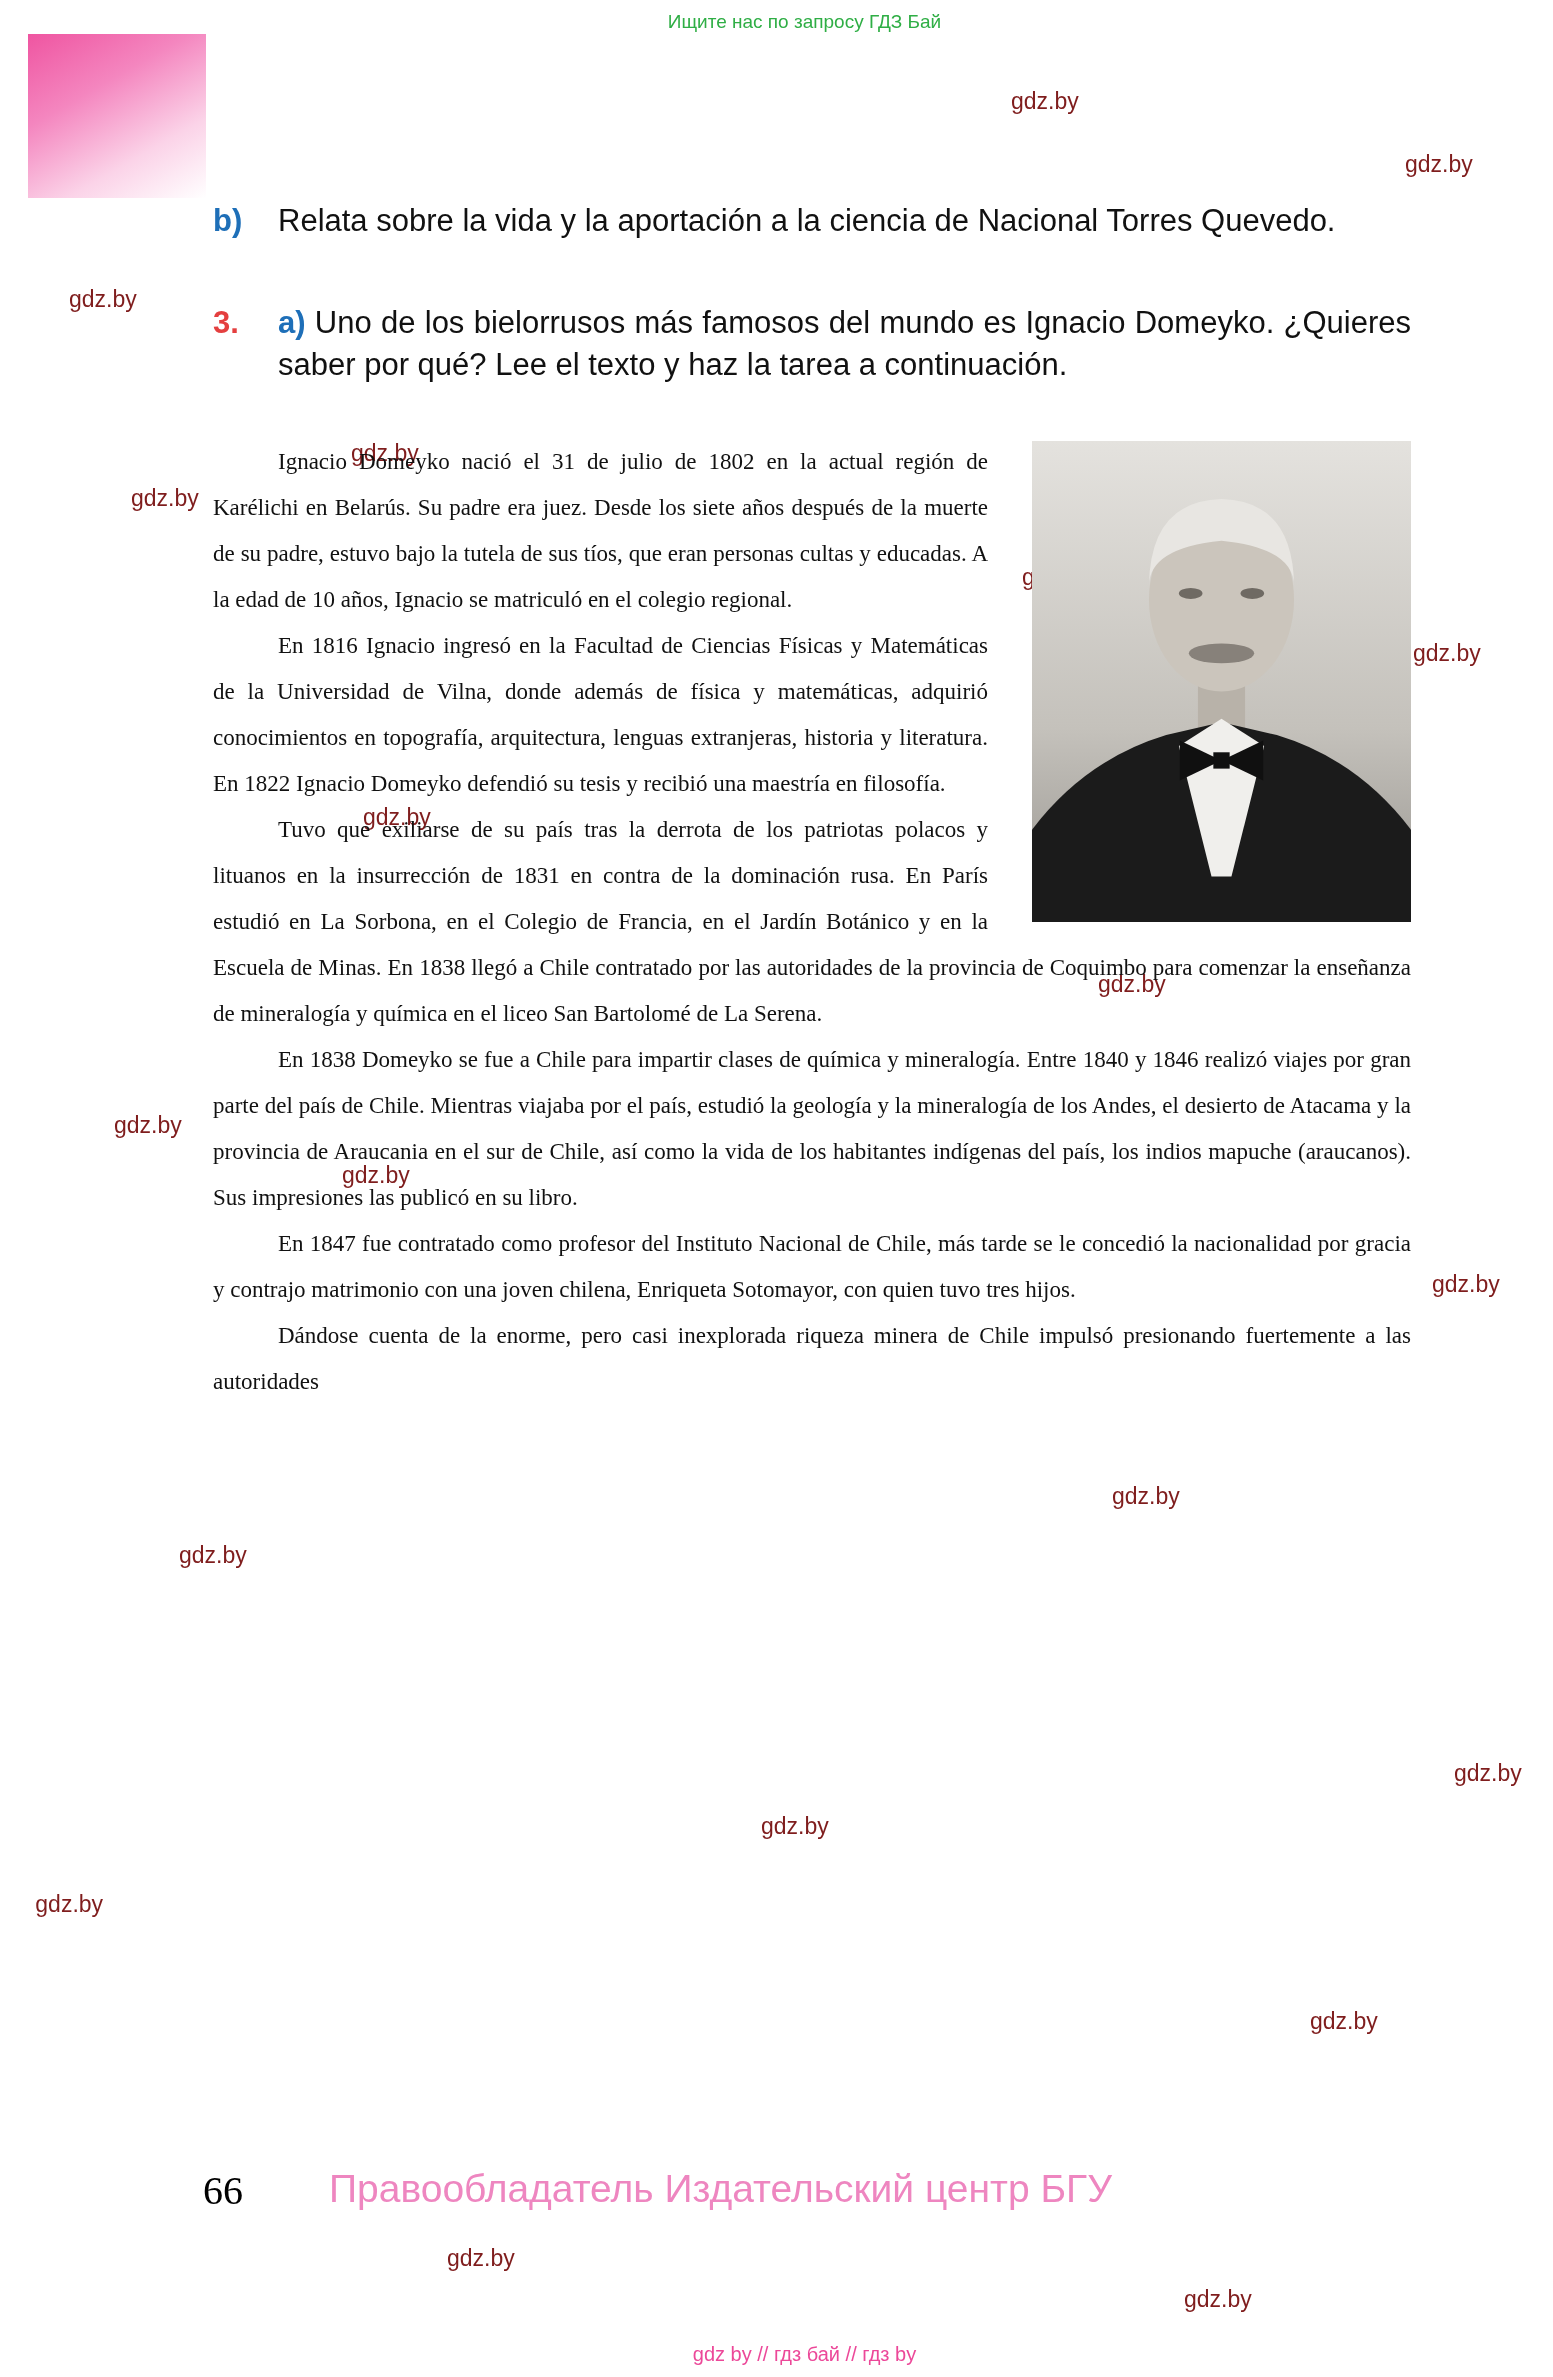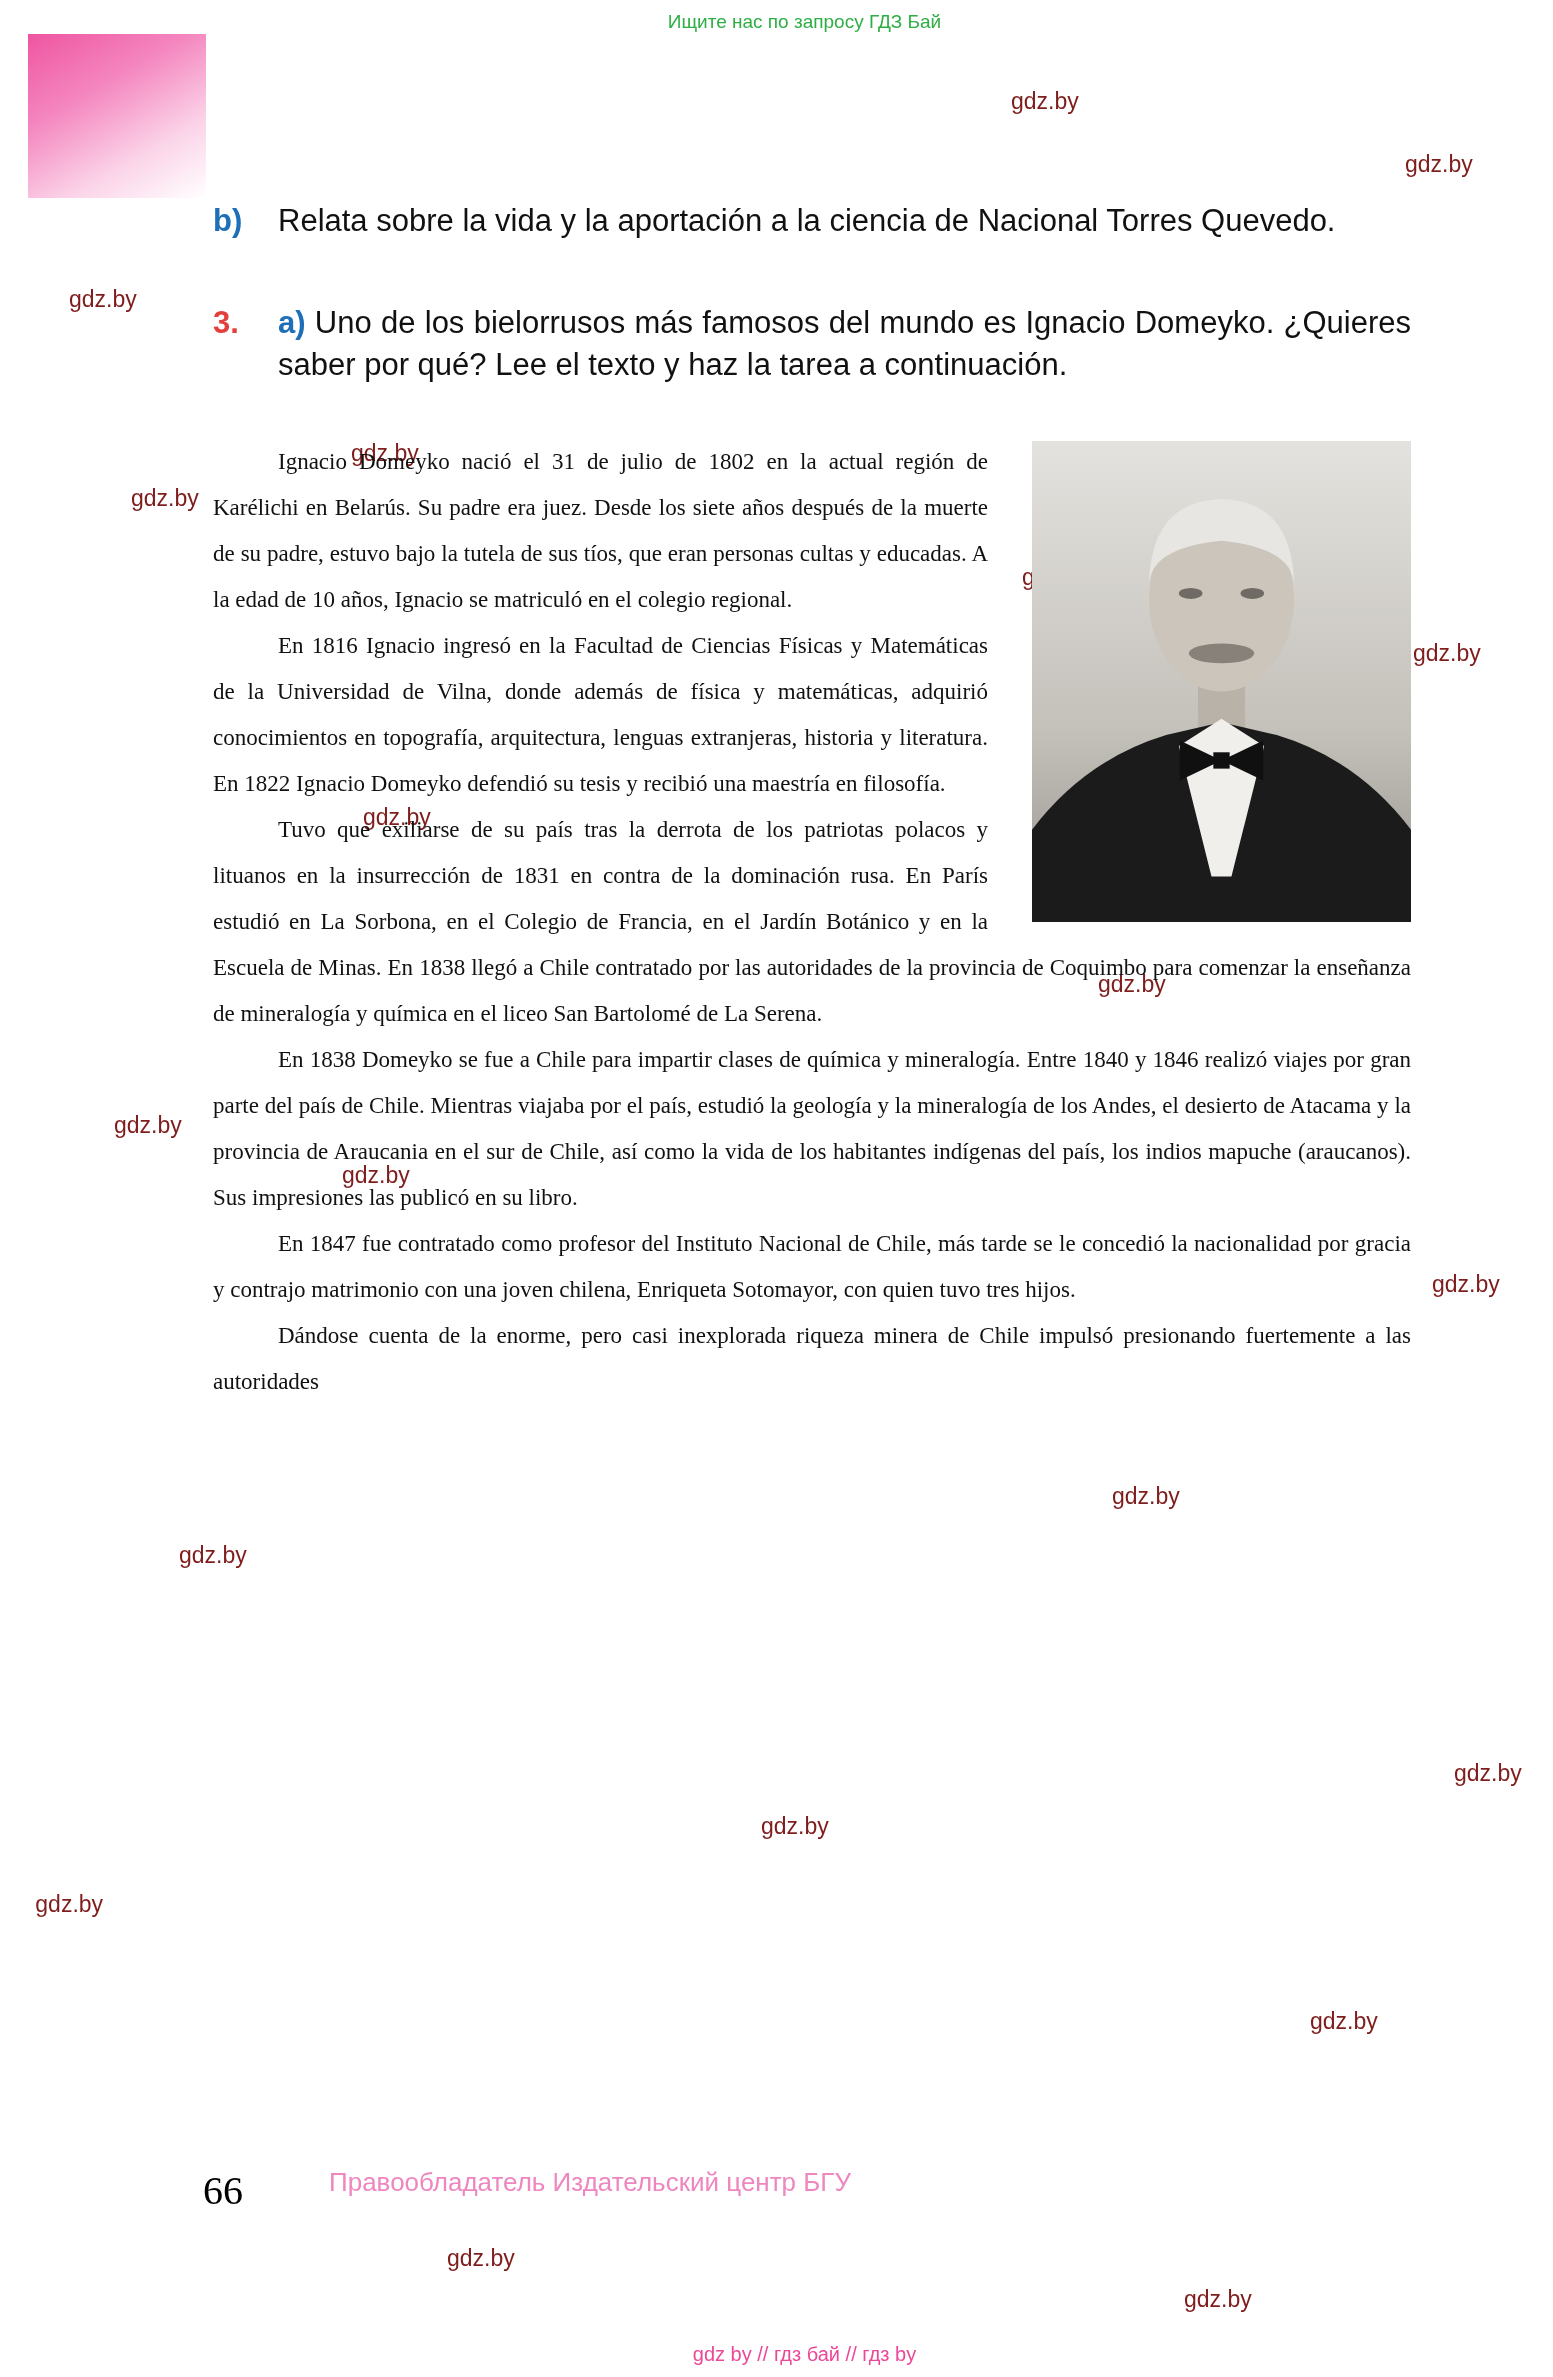--- a/index.html
+++ b/index.html
@@ -26,21 +26,21 @@
   .ex-text{flex:1;text-align:justify;}
 
   .passage{margin-top:53px;font-size:23px;line-height:46px;text-align:justify;}
   .passage p{margin:0;text-indent:65px;}
 
   .photo{float:right;width:379px;height:481px;margin:1.8px 0 14.5px 44px;background:#b9b5ae;}
   .photo svg{display:block;width:100%;height:100%;}
 
   .footer-row{position:absolute;left:175px;top:2167px;display:flex;align-items:flex-start;}
   .page-number{font-family:"Liberation Serif",serif;font-size:40px;color:#000;}
-  .publisher{font-family:"Liberation Sans",sans-serif;font-size:26px;color:#ee86c0;margin-left:86px;}
+  .publisher{font-family:"Liberation Sans",sans-serif;font-size:39px;color:#ee86c0;margin-left:86px;}
 
   .bottom-links{position:absolute;top:2343px;left:0;width:100%;text-align:center;
        font-family:"Liberation Sans",sans-serif;font-size:20px;color:#ec4899;cursor:pointer;}
 </style>
 </head>
 <body>
 
 <div class="page">
 
   <div class="pink-corner"></div>

